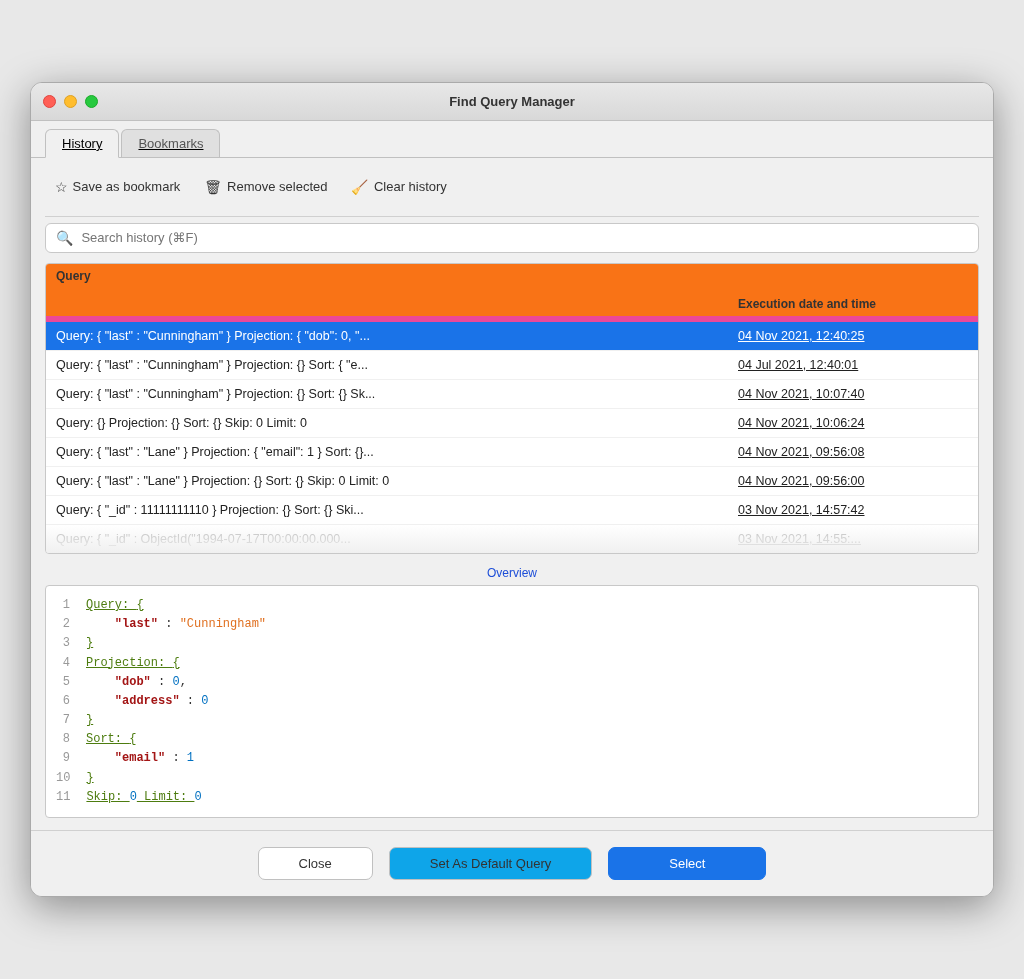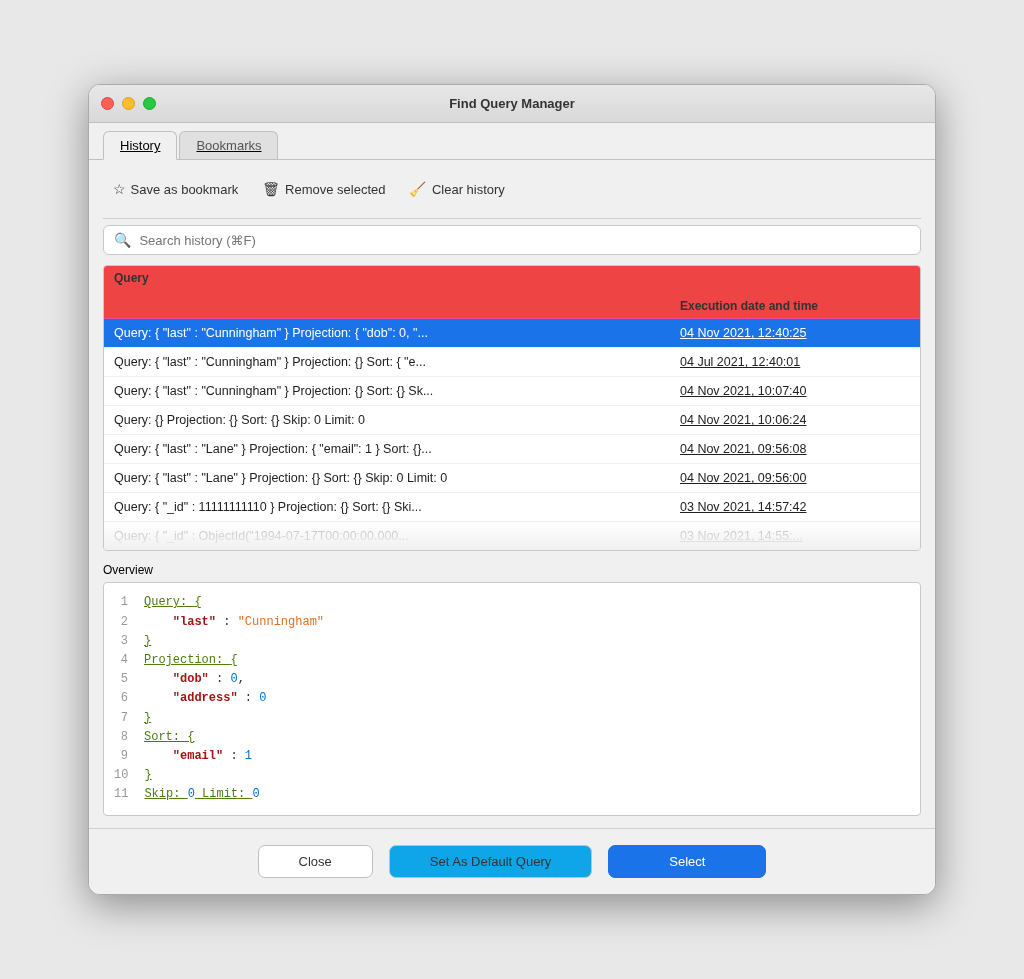--- a/index.html
+++ b/index.html
@@ -6,21 +6,21 @@
     body {
       font-family: -apple-system, BlinkMacSystemFont, "Helvetica Neue", Arial, sans-serif;
       background: #e8e8e8;
       display: flex;
       justify-content: center;
       align-items: center;
       min-height: 979px;
       width: 1024px;
     }
     .window {
-      width: 848px;
+      width: 964px;
       background: #f0f0f0;
       border-radius: 12px;
       box-shadow: 0 10px 40px rgba(0,0,0,0.4);
       overflow: hidden;
       border: 1px solid #aaa;
     }
     .title-bar {
       background: linear-gradient(to bottom, #e8e8e8, #d8d8d8);
       height: 38px;
       display: flex;
@@ -129,22 +129,22 @@
     .table-container {
       background: white;
       border: 1px solid #c8c8c8;
       border-radius: 4px;
       overflow: hidden;
       margin-bottom: 12px;
     }
     .table-header {
       display: flex;
       padding: 5px 10px;
-      border-bottom: 1px solid #ec4899;
-      background: #ef4444;
+      border-bottom: 6px solid #ec4899;
+      background: #f97316;
     }
     .col-query {
       flex: 1;
       font-size: 12px;
       font-weight: 600;
       color: #333;
     }
     .col-date {
       width: 230px;
       font-size: 12px;
@@ -199,22 +199,23 @@
       left: 0;
       right: 0;
       height: 100%;
       background: linear-gradient(to bottom, transparent 0%, #f0f0f0 100%);
     }
     .overview-section {
       margin-top: 4px;
     }
     .overview-label {
       font-size: 12px;
-      color: #000000;
+      color: #1d4ed8;
       margin-bottom: 5px;
+      text-align: center;
     }
     .code-block {
       background: white;
       border: 1px solid #c8c8c8;
       border-radius: 4px;
       padding: 10px;
       font-family: "Menlo", "Monaco", "Courier New", monospace;
       font-size: 12px;
       line-height: 1.6;
     }

